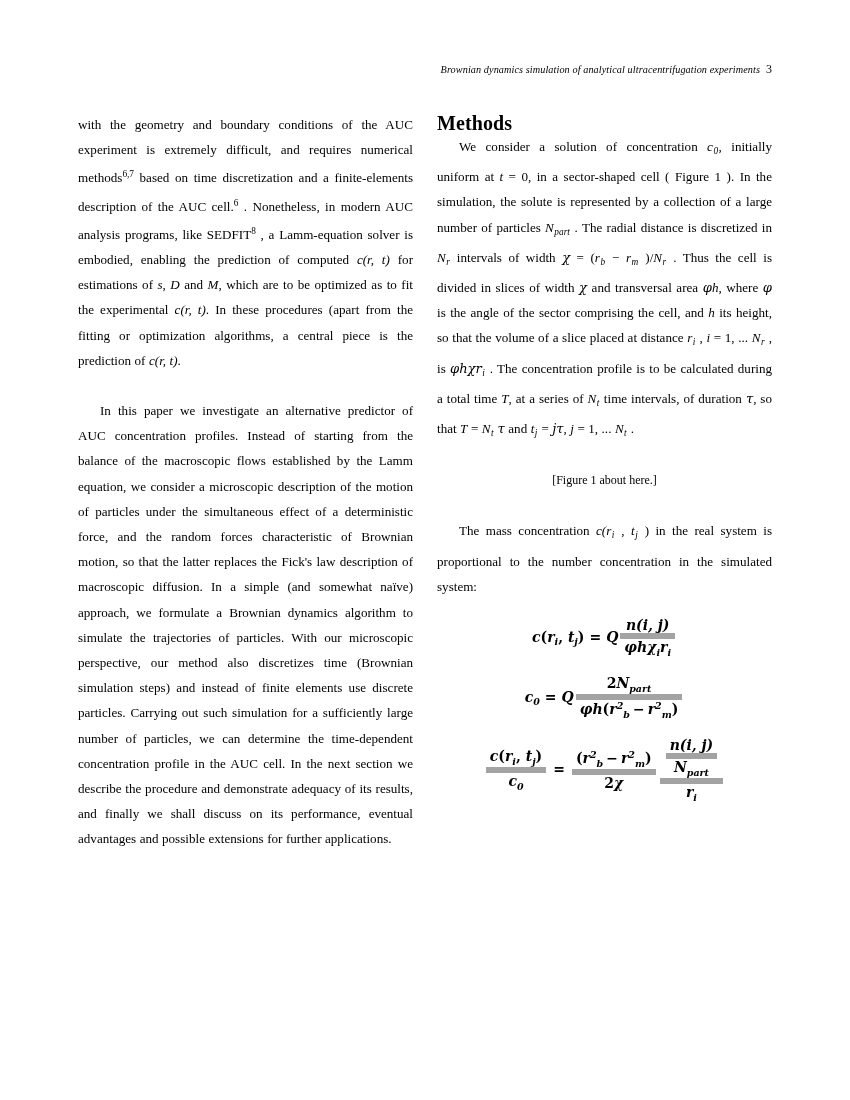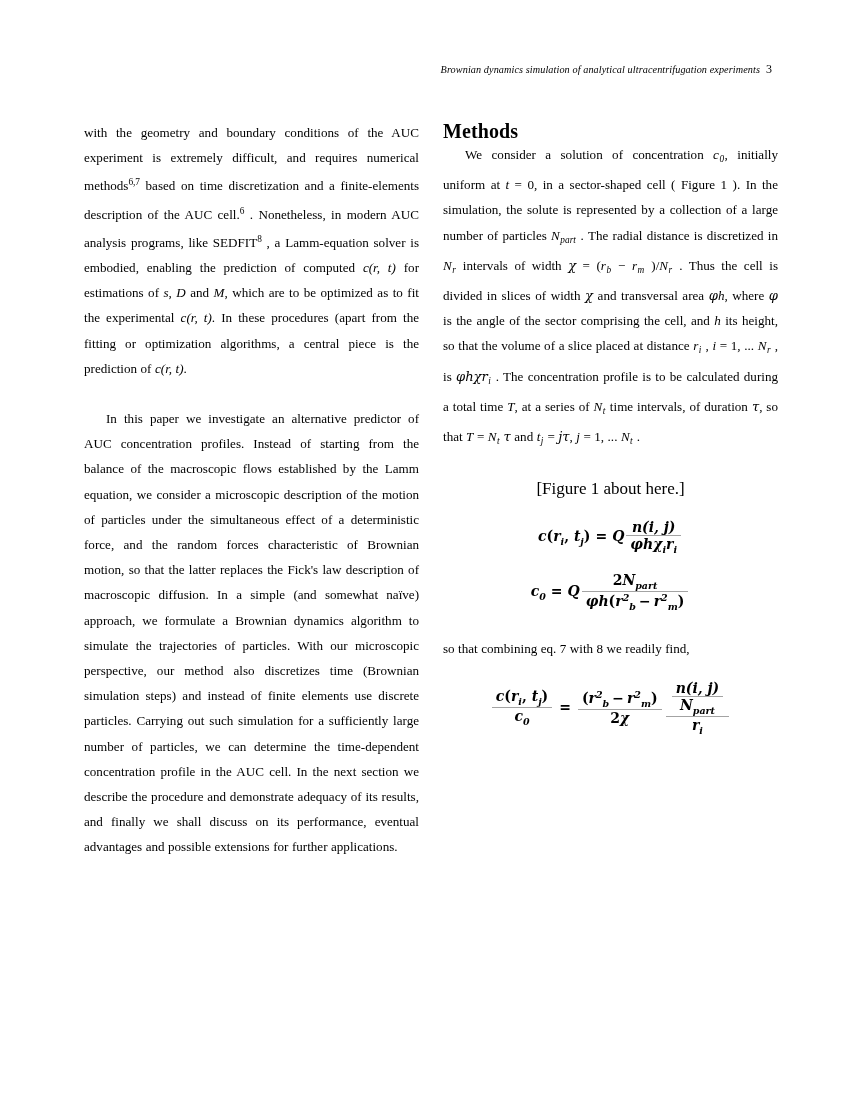--- a/index.html
+++ b/index.html
@@ -39,24 +39,23 @@
   }
   .running-head .rh-page {
     font-style: normal;
     font-size: 12px;
     margin-left: 6px;
   }
   
   .columns {
     position: absolute;
     left: 78px;
-    top: 120px;
+    top: 112px;
     width: 694px;
     height: 930px;
-    margin-left: 6px;
   }
   .col {
     position: absolute;
     top: 0;
     width: 335px;
   }
   .col-left  { left: 0px; }
   .col-right { left: 359px; }
 
   p.body {
@@ -81,21 +80,21 @@
   h3.subsection {
     margin: 13px 0 0 0;
     font-size: 13.2px;
     font-weight: bold;
     line-height: 22px;
   }
   .after-head { margin-top: 14px; }
 
   .figure-note {
     margin: 22px 0 0 0;
-    font-size: 17px;
+    font-size: 12px;
     line-height: 25.2px;
     text-align: center;
   }
 
   
   i, .mi { font-style: italic; }
   .sub {
     font-style: italic;
     font-size: 9.3px;
     vertical-align: -3px;
@@ -136,21 +135,21 @@
   }
   .frac {
     display: inline-block;
     vertical-align: middle;
     text-align: center;
     margin: 0 2px;
   }
   .frac > .num {
     display: block;
     padding: 0 4px 1px 4px;
-    border-bottom: 1px solid #a3a3a3;
+    border-bottom: 6px solid #a3a3a3;
   }
   .frac > .den {
     display: block;
     padding: 1px 4px 0 4px;
   }
   .op { padding: 0 5px; }
   .opn { padding: 0 3px; }
 </style>
 </head>
 <body>
@@ -172,31 +171,31 @@
     </div>
 
     <div class="col col-right">
 
       <h2 class="section">Methods</h2>
 
       <p class="body indent after-head"><span>We consider a solution of concentration </span><i>c</i><span class="sub">0</span><span>, initially uniform at </span><i>t</i><span> = 0, in a sector-shaped cell ( Figure 1 ). In the simulation, the solute is represented by a collection of a large number of particles </span><i>N</i><span class="sub">part</span><span> . The radial distance is discretized in </span><i>N</i><span class="sub">r</span><span> intervals of width </span><span class="gk">χ</span><span> = (</span><i>r</i><span class="sub">b</span><span> − </span><i>r</i><span class="sub">m</span><span> )/</span><i>N</i><span class="sub">r</span><span> . Thus the cell is divided in slices of width </span><span class="gk">χ</span><span> and transversal area </span><span class="gk">φ</span><i>h</i><span>, where </span><span class="gk">φ</span><span> is the angle of the sector comprising the cell, and </span><i>h</i><span> its height, so that the volume of a slice placed at distance </span><i>r</i><span class="sub">i</span><span> , </span><i>i</i><span> = 1, ... </span><i>N</i><span class="sub">r</span><span> , is </span><span class="gk">φhχr</span><span class="sub">i</span><span> . The concentration profile is to be calculated during a total time </span><i>T</i><span>, at a series of </span><i>N</i><span class="sub">t</span><span> time intervals, of duration </span><span class="gk">τ</span><span>, so that </span><i>T</i><span> = </span><i>N</i><span class="sub">t</span><span> </span><span class="gk">τ</span><span> and </span><i>t</i><span class="sub">j</span><span> = </span><span class="gk">jτ</span><span>, </span><i>j</i><span> = 1, ... </span><i>N</i><span class="sub">t</span><span> .</span></p>
 
       <p class="figure-note">[Figure 1 about here.]</p>
 
+      <p class="body indent gap-before"><span>The mass concentration </span><i>c(r</i><span class="sub">i</span><span> , </span><i>t</i><span class="sub">j</span><span> ) in the real system is proportional to the number concentration in the simulated system:</span></p>
 
       <div class="eqn">
         <span class="eqn-inner"><span class="m-it">c</span><span class="m-rm">(</span><span class="m-it">r</span><span class="msub">i</span><span class="m-rm">,&nbsp;</span><span class="m-it">t</span><span class="msub">j</span><span class="m-rm">)</span><span class="op m-rm">=</span><span class="m-it">Q</span><span class="frac"><span class="num"><span class="m-it">n</span><span class="m-it">(i, j)</span></span><span class="den"><span class="gk">φ</span><span class="m-it">h</span><span class="gk">χ</span><span class="msub">i</span><span class="m-it">r</span><span class="msub">i</span></span></span></span>
       </div>
 
 
       <div class="eqn">
         <span class="eqn-inner"><span class="m-it">c</span><span class="msub">0</span><span class="op m-rm">=</span><span class="m-it">Q</span><span class="frac"><span class="num"><span class="m-rm">2</span><span class="m-it">N</span><span class="msub">part</span></span><span class="den"><span class="gk">φ</span><span class="m-it">h</span><span class="m-rm">(</span><span class="m-it">r</span><span class="msup">2</span><span class="msub">b</span><span class="opn m-rm">−</span><span class="m-it">r</span><span class="msup">2</span><span class="msub">m</span><span class="m-rm">)</span></span></span></span>
       </div>
 
-      <p class="body gap-before">so that combining eq. 7 with 8 we readily find,</p>
 
       <div class="eqn">
         <span class="eqn-inner"><span class="frac"><span class="num"><span class="m-it">c</span><span class="m-rm">(</span><span class="m-it">r</span><span class="msub">i</span><span class="m-rm">,&nbsp;</span><span class="m-it">t</span><span class="msub">j</span><span class="m-rm">)</span></span><span class="den"><span class="m-it">c</span><span class="msub">0</span></span></span><span class="op m-rm">=</span><span class="frac"><span class="num"><span class="m-rm">(</span><span class="m-it">r</span><span class="msup">2</span><span class="msub">b</span><span class="opn m-rm">−</span><span class="m-it">r</span><span class="msup">2</span><span class="msub">m</span><span class="m-rm">)</span></span><span class="den"><span class="m-rm">2</span><span class="gk">χ</span></span></span><span class="frac"><span class="num"><span class="frac"><span class="num"><span class="m-it">n</span><span class="m-it">(i, j)</span></span><span class="den"><span class="m-it">N</span><span class="msub">part</span></span></span></span><span class="den"><span class="m-it">r</span><span class="msub">i</span></span></span></span>
       </div>
 
     </div>
   </div>
 </div>
 
 </body></html>

